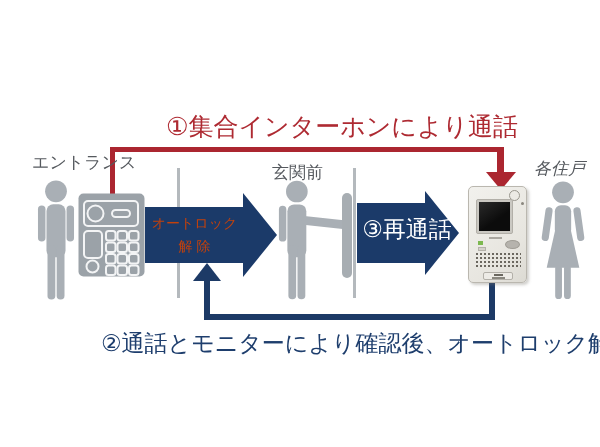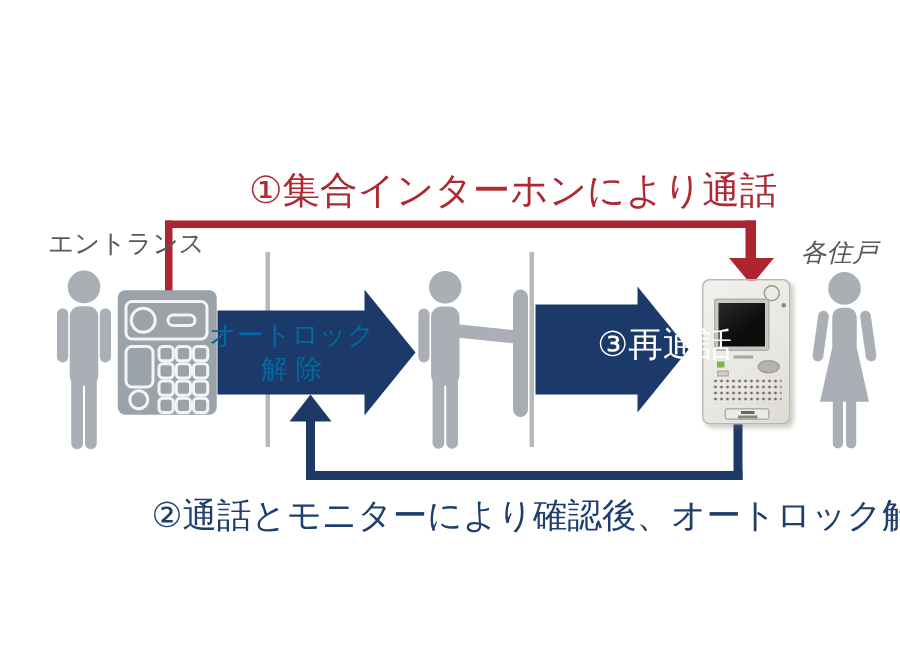--- a/index.html
+++ b/index.html
@@ -32,28 +32,28 @@
   .wall-right{left:353px;}
   .door-bar{left:342px;top:193px;width:10px;height:85px;background:#a7adb2;border-radius:5px;z-index:4;}
 
   
   .arr-body{background:#1b3a69;z-index:5;}
   .arr1-body{left:145px;top:207px;width:99px;height:56px;}
   .arr1-head{left:243px;top:193px;width:0;height:0;z-index:5;
     border-top:42px solid transparent;border-bottom:42px solid transparent;
     border-left:34px solid #1b3a69;}
   .arr1-text{left:145px;top:207px;width:99px;height:56px;display:flex;flex-direction:column;
-    align-items:center;justify-content:center;color:#0369a1;font-size:18px;line-height:23px;
+    align-items:center;justify-content:center;color:#c2410c;font-size:14px;line-height:23px;
     white-space:nowrap;z-index:6;}
   .arr2-body{left:357px;top:203px;width:69px;height:60px;}
   .arr2-head{left:425px;top:191px;width:0;height:0;z-index:5;
     border-top:42px solid transparent;border-bottom:42px solid transparent;
     border-left:34px solid #1b3a69;}
   .arr2-text{left:355px;top:203px;width:104px;height:52px;display:flex;align-items:center;
-    justify-content:center;color:#fff;font-size:23px;white-space:nowrap;z-index:6;margin-left:36px;}
+    justify-content:center;color:#fff;font-size:23px;white-space:nowrap;z-index:6;}
 
   
   .blue-vr{left:489px;top:282px;width:6px;height:38px;background:#1d3a66;}
   .blue-h{left:204px;top:314px;width:291px;height:6px;background:#1d3a66;}
   .blue-vl{left:204px;top:280px;width:6px;height:40px;background:#1d3a66;}
   .blue-head{left:193px;top:263px;width:0;height:0;
     border-left:14px solid transparent;border-right:14px solid transparent;
     border-bottom:18px solid #1d3a66;z-index:6;}
 
   
@@ -94,20 +94,21 @@
 <div class="stage">
 
   <div class="abs step1">①集合インターホンにより通話</div>
 
   <div class="abs red-vl"></div>
   <div class="abs red-h"></div>
   <div class="abs red-vr"></div>
   <div class="abs red-head"></div>
 
   <div class="abs loc loc-entrance">エントランス</div>
+  <div class="abs loc loc-door">玄関前</div>
   <div class="abs loc loc-residence">各住戸</div>
 
   <div class="abs wall wall-left"></div>
   <div class="abs wall wall-right"></div>
 
   <div class="abs person" style="left:22px;top:177px;">
     <svg width="68" height="136" viewBox="0 0 100 200">
       <g fill="#a9afb5">
         <circle cx="50" cy="21" r="16"></circle>
         <rect x="36" y="40" width="28" height="78" rx="10"></rect>

